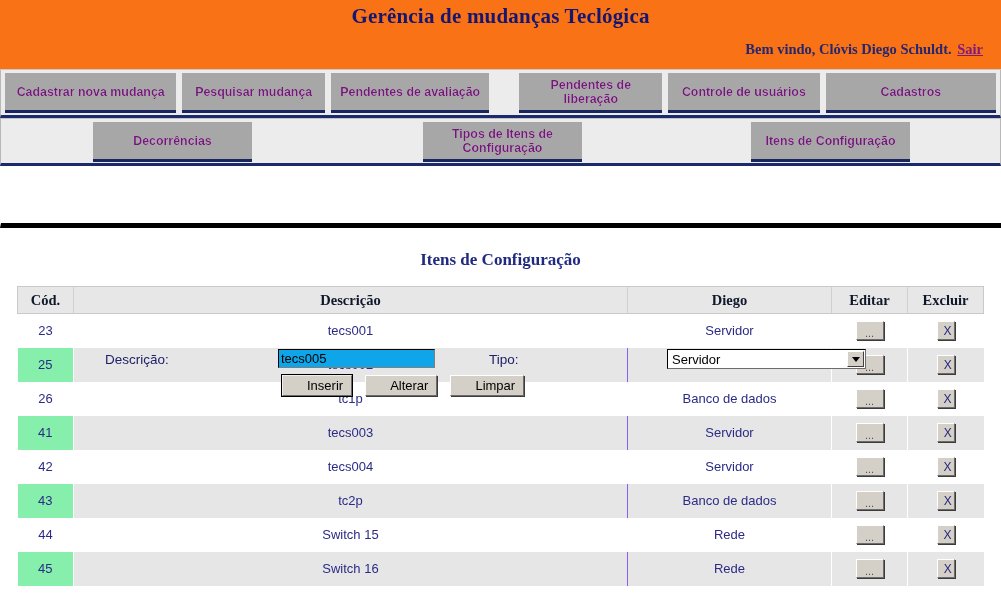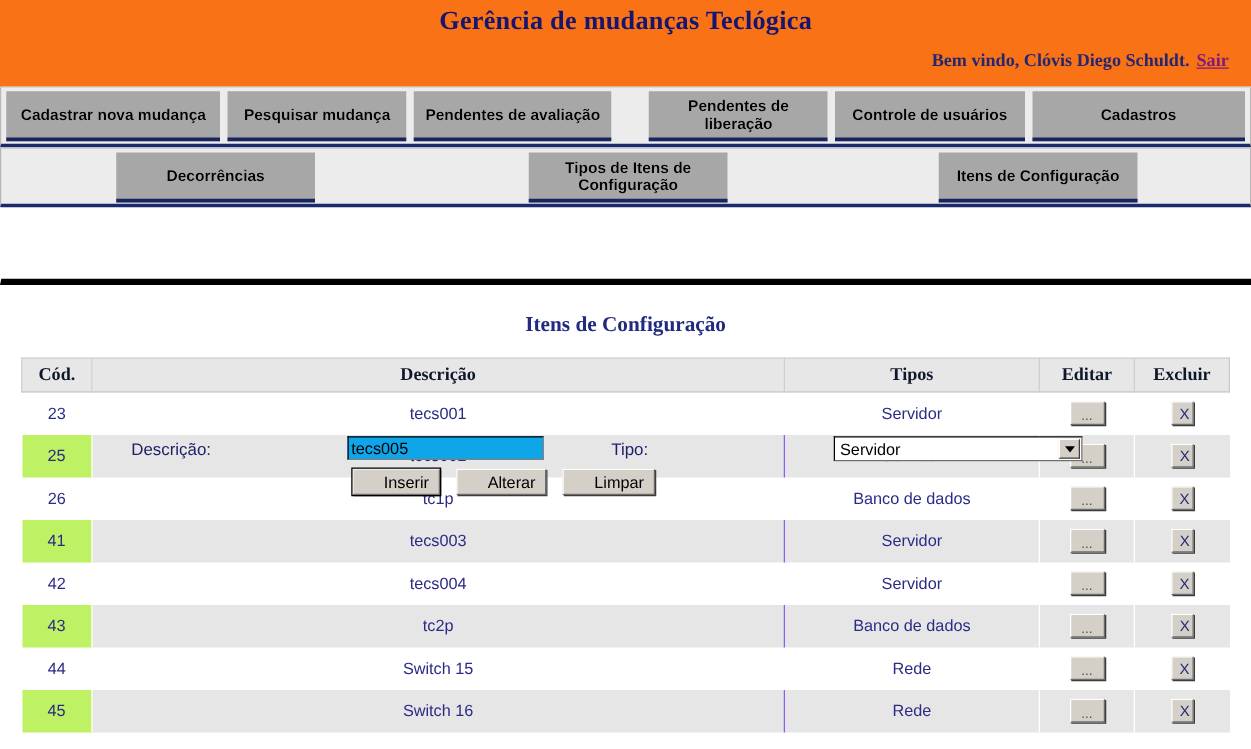--- a/index.html
+++ b/index.html
@@ -58,21 +58,21 @@
     display: flex;
     align-items: stretch;
     padding: 3px 4px 0 4px;
     position: relative;
   }
   .tabbar.row1 { height: 48px; }
   .tabbar.row2 { height: 48px; border-top: 1px solid #c4c4c4; }
 
   .tab {
     background: #a7a7a7;
-    color: #000000;
+    color: #701a75;
     font-size: 12.4px;
     font-weight: bold;
     display: flex;
     align-items: center;
     justify-content: center;
     text-align: center;
     line-height: 14px;
     border-bottom: 3px solid #18255e;
     margin-right: 6px;
     padding: 0 6px;
@@ -212,21 +212,21 @@
 
   table.grid tbody td {
     height: 34px;
     text-align: center;
     padding: 0;
     font-size: 13px;
     color: #2b2b86;
     border: none;
   }
   table.grid tbody tr.alt td { background: #e6e6e6; }
-  table.grid tbody tr.alt td.c-cod { background: #bef264; border-right: 1px solid #ffffff; }
+  table.grid tbody tr.alt td.c-cod { background: #86efac; border-right: 1px solid #ffffff; }
   table.grid tbody tr.alt td.c-desc { border-right: 1px solid #8b5cf6; }
   table.grid tbody tr.alt td.c-tipo { border-right: 1px solid #ffffff; }
   table.grid tbody tr.alt td.c-edit { border-right: 1px solid #ffffff; }
   table.grid tbody tr td.c-cod { width: 56px; }
   table.grid tbody tr td.c-desc { width: 554px; }
   table.grid tbody tr td.c-tipo { width: 204px; }
   table.grid tbody tr td.c-edit { width: 76px; }
   table.grid tbody tr td.c-del { width: 76px; }
 
   .mini-btn {
@@ -325,21 +325,21 @@
     </div>
   </div>
 
   <div class="table-section">
     <div class="section-title">Itens de Configuração</div>
     <table class="grid">
       <thead>
         <tr>
           <th class="hdr-cod">Cód.</th>
           <th class="hdr-desc">Descrição</th>
-          <th class="hdr-tipo">Tipos</th>
+          <th class="hdr-tipo">Diego</th>
           <th class="hdr-edit">Editar</th>
           <th class="hdr-del">Excluir</th>
         </tr>
       </thead>
       <tbody id="table-body">
           <tr>
             <td class="c-cod">23</td>
             <td class="c-desc">tecs001</td>
             <td class="c-tipo">Servidor</td>
             <td class="c-edit"><button class="mini-btn edit">...</button></td>

